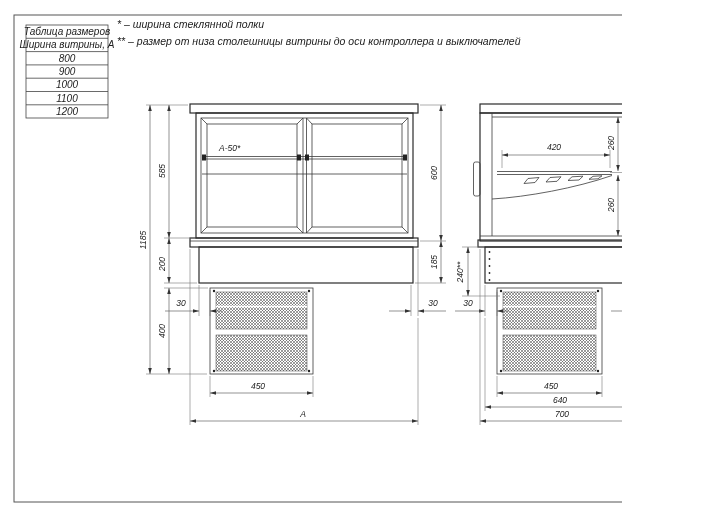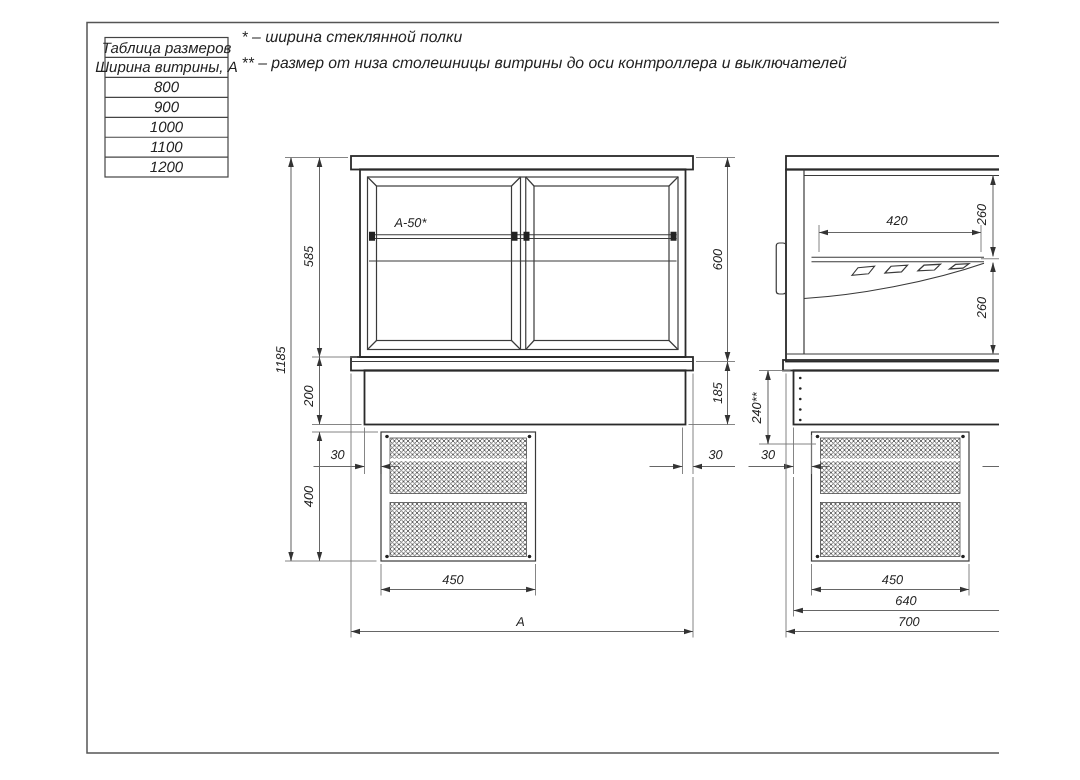--- a/index.html
+++ b/index.html
@@ -1,16 +1,16 @@
 <!DOCTYPE html>
 <html><head>
 <meta charset="utf-8">
 <style>
   html,body{margin:0;padding:0;background:#fff;}
-  .page{position:relative;width:622px;height:520px;background:#fff;overflow:hidden;margin-left:44px;}
+  .page{position:relative;width:622px;height:520px;background:#fff;overflow:hidden;}
   svg{display:block;}
   .t{font-family:"Liberation Sans",sans-serif;font-style:italic;fill:#222;}
   .note{font-size:10.5px;}
   .tbl{font-size:10px;}
   .dim{font-size:8.5px;}
   .lbl{font-size:8.5px;}
   .obj{stroke:#2a2a2a;stroke-width:1.2;fill:none;}
   .obj2{stroke:#3a3a3a;stroke-width:0.8;fill:none;}
   .dimln{stroke:#666;stroke-width:0.7;fill:none;}
   .extln{stroke:#777;stroke-width:0.6;fill:none;}

